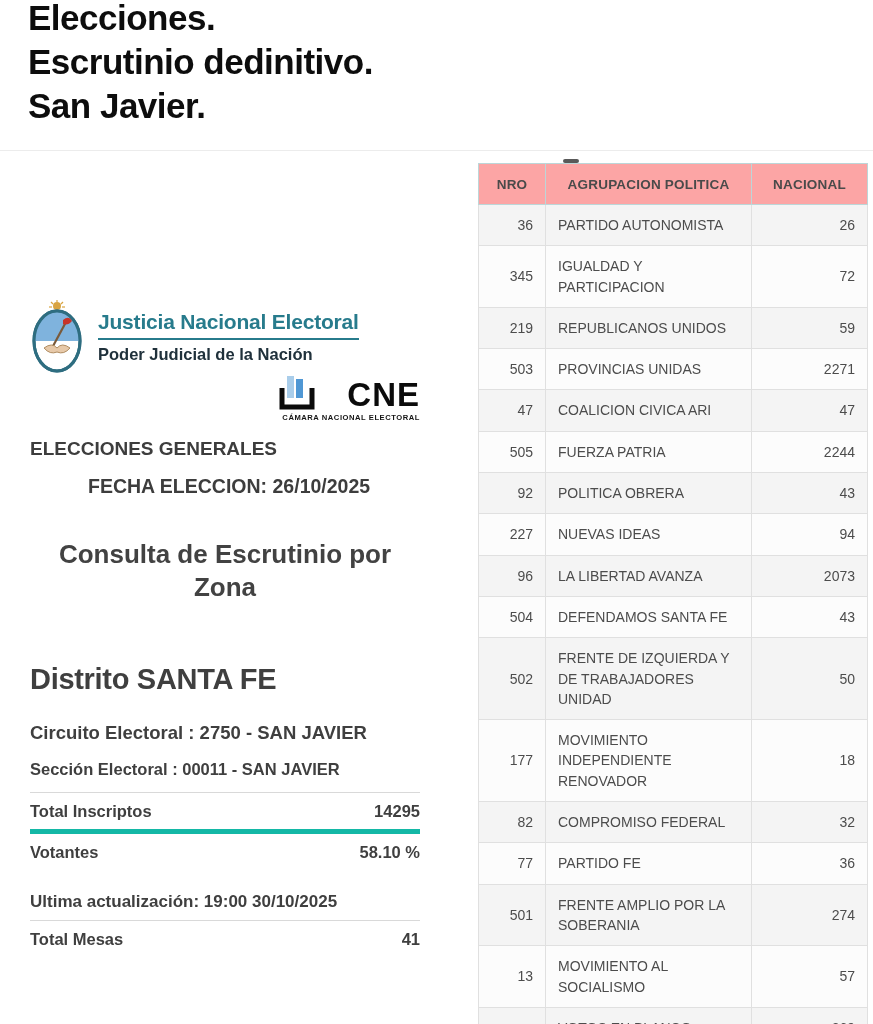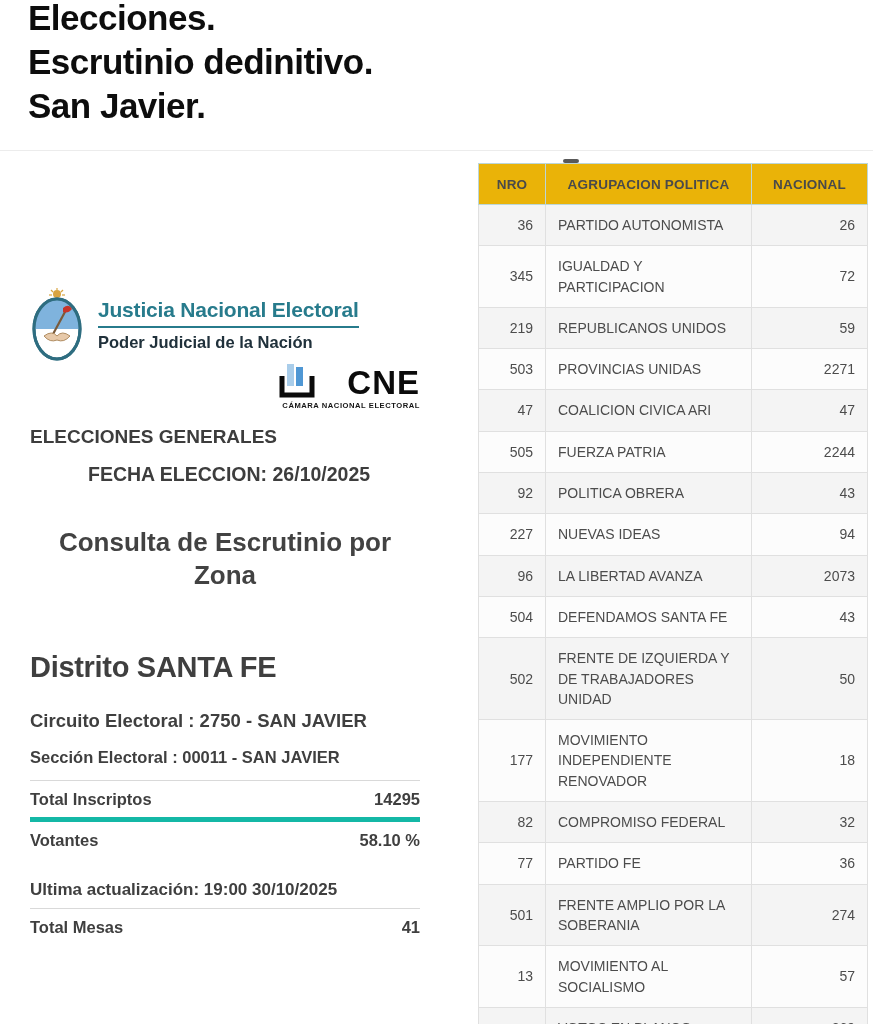--- a/index.html
+++ b/index.html
@@ -9,21 +9,21 @@
     font-family:"Liberation Sans","DejaVu Sans",sans-serif;
     -webkit-font-smoothing:antialiased;
   }
   
   .page-title{position:absolute;left:28px;top:-4px;color:#0d0d0d;}
   .page-title .line{font-size:35px;font-weight:700;line-height:44px;letter-spacing:-0.5px;}
   .top-divider{position:absolute;left:0;top:150px;width:873px;height:1px;background:#ececec;}
   .header-artifact{position:absolute;left:563px;top:159px;width:16px;height:4px;border-radius:2px;background:#3c3c3c;opacity:.85;}
 
   
-  .left-panel{position:absolute;left:30px;top:288px;width:390px;color:#3f3f3f;}
+  .left-panel{position:absolute;left:30px;top:300px;width:390px;color:#3f3f3f;}
   .logo-row{display:flex;align-items:flex-start;}
   .coat{width:54px;height:74px;flex:0 0 auto;}
   .logo-text{margin-left:14px;padding-top:10px;}
   .jne-title{font-size:21px;font-weight:700;color:#277b8c;letter-spacing:-0.2px;
     border-bottom:2px solid #277b8c;padding-bottom:4px;display:inline-block;}
   .jne-sub{font-size:16.5px;font-weight:700;color:#20313b;margin-top:5px;}
   .cne-block{margin-top:2px;display:flex;flex-direction:column;align-items:flex-end;}
   .cne-row{display:flex;align-items:flex-end;gap:28px;}
   .cne-icon{width:36px;height:34px;margin-right:4px;}
   .cne-acronym{font-size:33px;font-weight:700;color:#0b0b0b;line-height:30px;letter-spacing:1px;}
@@ -39,21 +39,21 @@
     padding:9px 0 8px 0;font-size:16.5px;font-weight:700;color:#3f3f3f;border-bottom:5px solid #14b8a6;}
   .stat-row.no-border{border-bottom:none;}
   .update{margin-top:22px;font-size:17px;font-weight:700;color:#3f3f3f;padding-bottom:8px;border-bottom:1px solid #d9d9d9;}
   .mesas-row{display:flex;justify-content:space-between;align-items:center;
     padding:9px 0;font-size:16.5px;font-weight:700;color:#3f3f3f;}
 
   
   .results-wrap{position:absolute;left:478px;top:163px;width:389px;}
   table.results{width:100%;border-collapse:collapse;table-layout:fixed;}
   table.results th{
-    background:#eab308;color:#4a4a4a;font-size:13.5px;font-weight:700;
+    background:#fca5a5;color:#4a4a4a;font-size:13.5px;font-weight:700;
     height:38px;text-align:center;border:1px solid #bcd6d8;letter-spacing:.2px;
   }
   table.results td{
     border:1px solid #e0e0e0;font-size:14px;color:#4c4c4c;
     padding:10px 12px;vertical-align:middle;line-height:1.45;
   }
   table.results tr:nth-child(odd) td{background:#f4f4f4;}
   table.results tr:nth-child(even) td{background:#fcfcfc;}
   col.c-nro{width:67px;}
   col.c-name{width:206px;}

